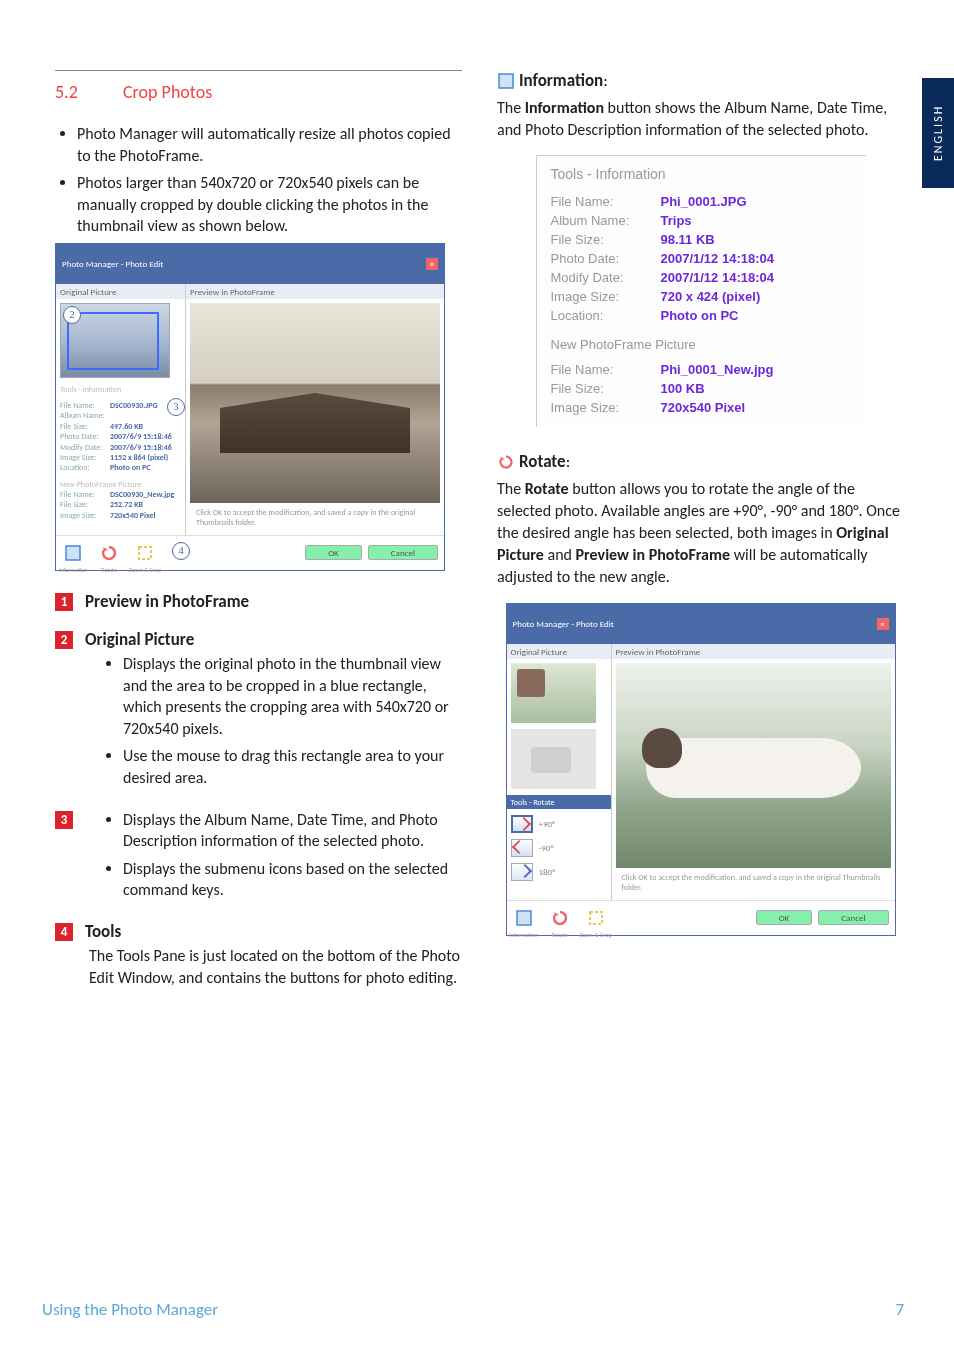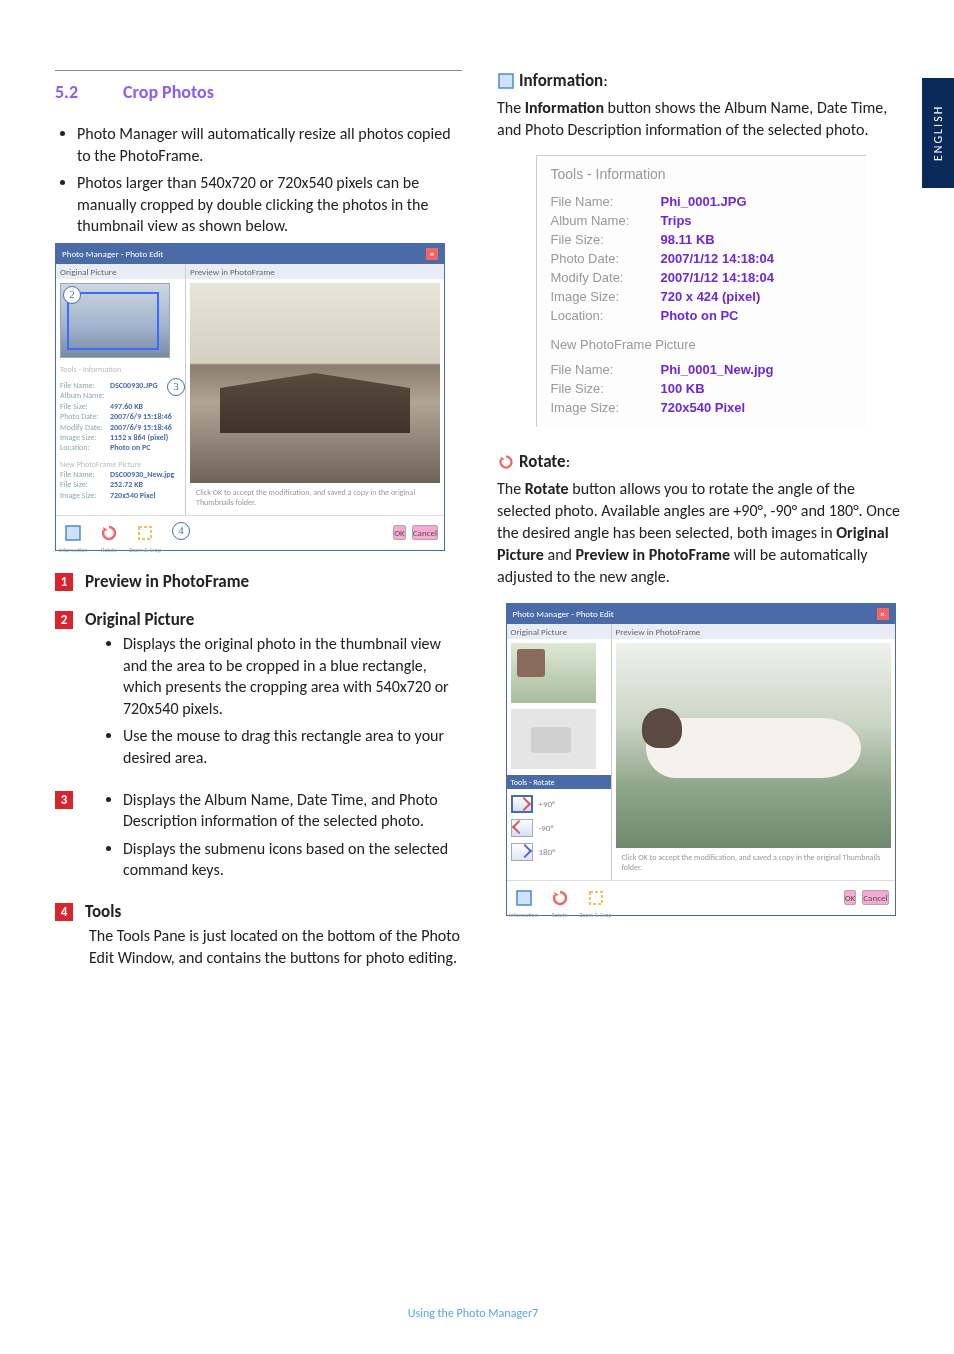--- a/index.html
+++ b/index.html
@@ -37,23 +37,23 @@
   }
   .col { width: 50%; }
   .rule {
     border: none;
     border-top: 1px solid #888;
     margin: 0 0 10px 0;
   }
   .section-heading {
     display: flex;
     gap: 28px;
-    font-weight: 700;
+    font-weight: 400;
     font-size: 18px;
-    color: #8b5cf6;
+    color: #ef4444;
     margin-bottom: 20px;
   }
   .sec-num { min-width: 40px; }
   ul.top-bullets { list-style: disc; padding-left: 22px; margin-bottom: 5px; }
   ul.top-bullets li { margin-bottom: 6px; line-height: 1.35; }
   .sub-bullets { list-style: disc; padding-left: 38px; }
   .sub-bullets li { margin-bottom: 6px; line-height: 1.35; }
 
   
   .fig1 {
@@ -61,21 +61,21 @@
     border: 1px solid #4a6aa8;
     background: #fff;
     font-size: 9px;
     color: #4a6aa8;
     margin-bottom: 20px;
     position: relative;
   }
   .fig1-title {
     background: #4a6aa8;
     color: #fff;
-    padding: 4px 6px;
+    padding: 14px 6px;
     display:flex;
     justify-content:space-between;
     align-items:center;
   }
   .close-x {
     display:inline-block;
     width:12px;height:12px;
     background:#e66;
     color:#fff;
     font-size:9px;
@@ -118,21 +118,21 @@
     background: linear-gradient(#5a4a3e,#3e332a);
     clip-path: polygon(0 25%, 50% 0, 100% 25%, 100% 100%, 0 100%);
   }
   .fig-note { font-size:8px; color:#999; padding:4px 6px; }
   .fig1-btnrow {
     padding:6px; text-align:right; border-top:1px solid #ddd;
     display:flex; justify-content:space-between; align-items:center;
   }
   .mini-btn {
     display:inline-block; border:1px solid #aaa; border-radius:2px;
-    padding:1px 0; font-size:9px; color:#555; background:#f9a8d4;
+    padding:1px 22px; font-size:9px; color:#555; background:#86efac;
     margin-left:4px;
   }
   .tool-icons { display:flex; gap:14px; }
   .ticon {
     width:22px;height:22px;
     display:flex;align-items:center;justify-content:center;
     position:relative;
   }
   .ticon.info svg rect { stroke:#4a8ad6; fill:#cfe2f7;}
   .ticon.rot svg { fill:#e66;}
@@ -202,22 +202,22 @@
   }
   .lying{position:absolute;left:30px;right:30px;top:75px;height:60px;background:#f5f2ee;border-radius:30px 40px 40px 30px / 30px;}
   .lying::before{content:"";position:absolute;left:-4px;top:-10px;width:40px;height:40px;background:#5a4a42;border-radius:50% 50% 40% 40%;}
 
   .footer {
     position:absolute;
     bottom:34px;
     left:42px;
     right:50px;
     display:flex;
-    justify-content:center;
-    font-size:12px;
+    justify-content:space-between;
+    font-size:17px;
   }
   .footer .ft-left { color:#5aa9d6; }
   .footer .ft-right { color:#5aa9d6; }
 </style>
 </head>
 <body>
 
 <div class="lang-tab">
     <span>ENGLISH</span>
   </div>

